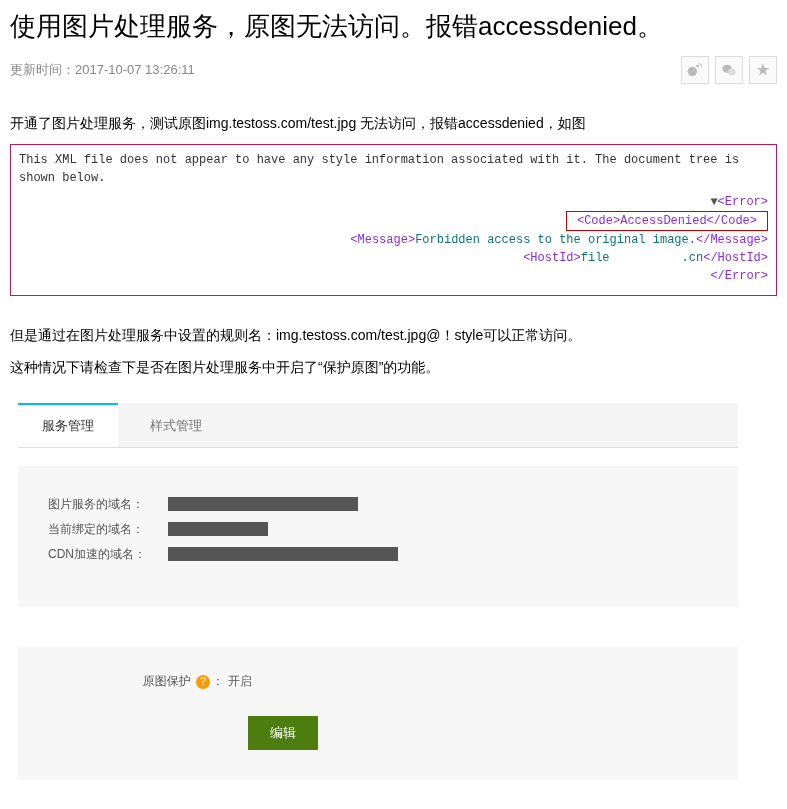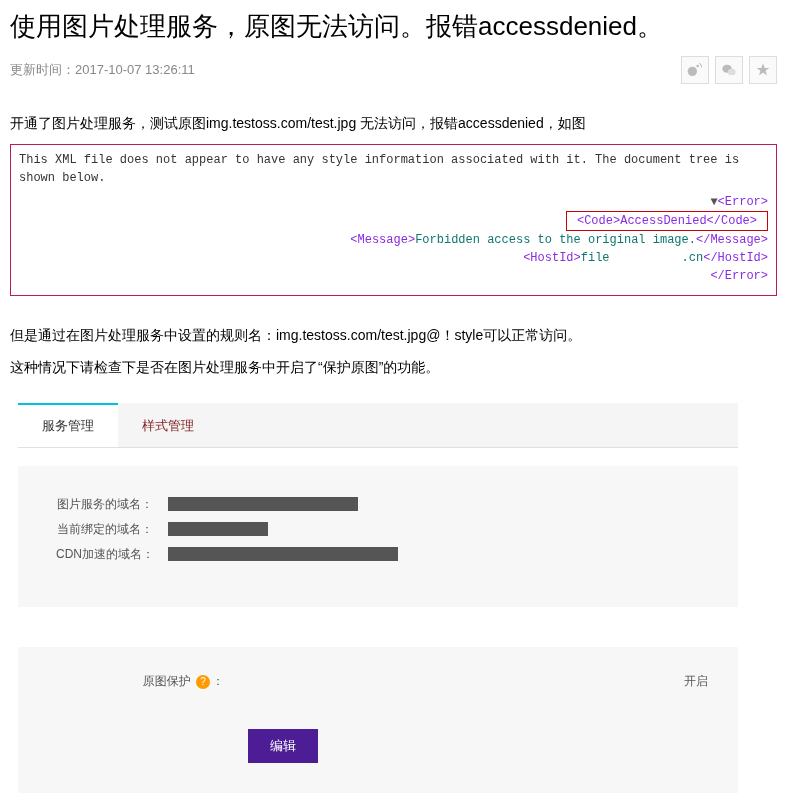--- a/index.html
+++ b/index.html
@@ -72,25 +72,26 @@
   }
   .indent1 { padding-left: 18px; }
   .panel {
     margin: 24px 0 10px 8px;
     width: 720px;
   }
   .tabs {
     display: flex;
     background: #f5f5f5;
     border-bottom: 1px solid #e0e0e0;
+    gap: 8px;
   }
   .tab {
     padding: 12px 24px;
     font-size: 13px;
-    color: #7f1d1d;
+    color: #737373;
     cursor: pointer;
     border-top: 2px solid transparent;
   }
   .tab.active {
     background: #fff;
     border-top: 2px solid #00c1de;
     color: #333;
   }
   .panel-body {
     background: #f7f7f7;
@@ -99,41 +100,41 @@
   }
   .form-row {
     display: flex;
     align-items: center;
     margin-bottom: 8px;
     font-size: 12px;
     color: #555;
   }
   .form-label {
     width: 120px;
-    text-align: center;
+    text-align: left;
     padding-right: 6px;
   }
   .redacted {
     display: inline-block;
     height: 14px;
     background: #555;
     vertical-align: middle;
   }
   .r1 { width: 190px; }
   .r2 { width: 100px; }
   .r3 { width: 230px; }
   .panel-body2 {
     background: #f7f7f7;
     padding: 26px 30px 30px 30px;
     margin-top: 40px;
   }
   .form-row2 {
     display: flex;
     align-items: center;
-    justify-content: space-between;
+    justify-content: flex-start;
     margin-bottom: 14px;
     font-size: 12px;
     color: #555;
   }
   .form-label2 {
     width: 180px;
     text-align: right;
     padding-right: 4px;
   }
   .help-dot {
@@ -142,28 +143,28 @@
     border-radius: 50%;
     background: #ff9a00;
     color: #fff;
     font-size: 10px;
     line-height: 14px;
     text-align: center;
     margin: 0 2px;
   }
   .btn-edit {
     display: inline-block;
-    background: #4c1d95;
+    background: #4d7c0f;
     color: #fff;
     font-size: 13px;
     padding: 8px 22px;
     border: none;
     cursor: pointer;
     margin-left: 200px;
-    margin-top: 25px;
+    margin-top: 12px;
   }
 </style>
 </head>
 <body>
 
 <h1>使用图片处理服务，原图无法访问。报错accessdenied。</h1>
 
 <div class="meta-row">
   <div>
     <span>更新时间：</span><span>2017-10-07 13:26:11</span>

